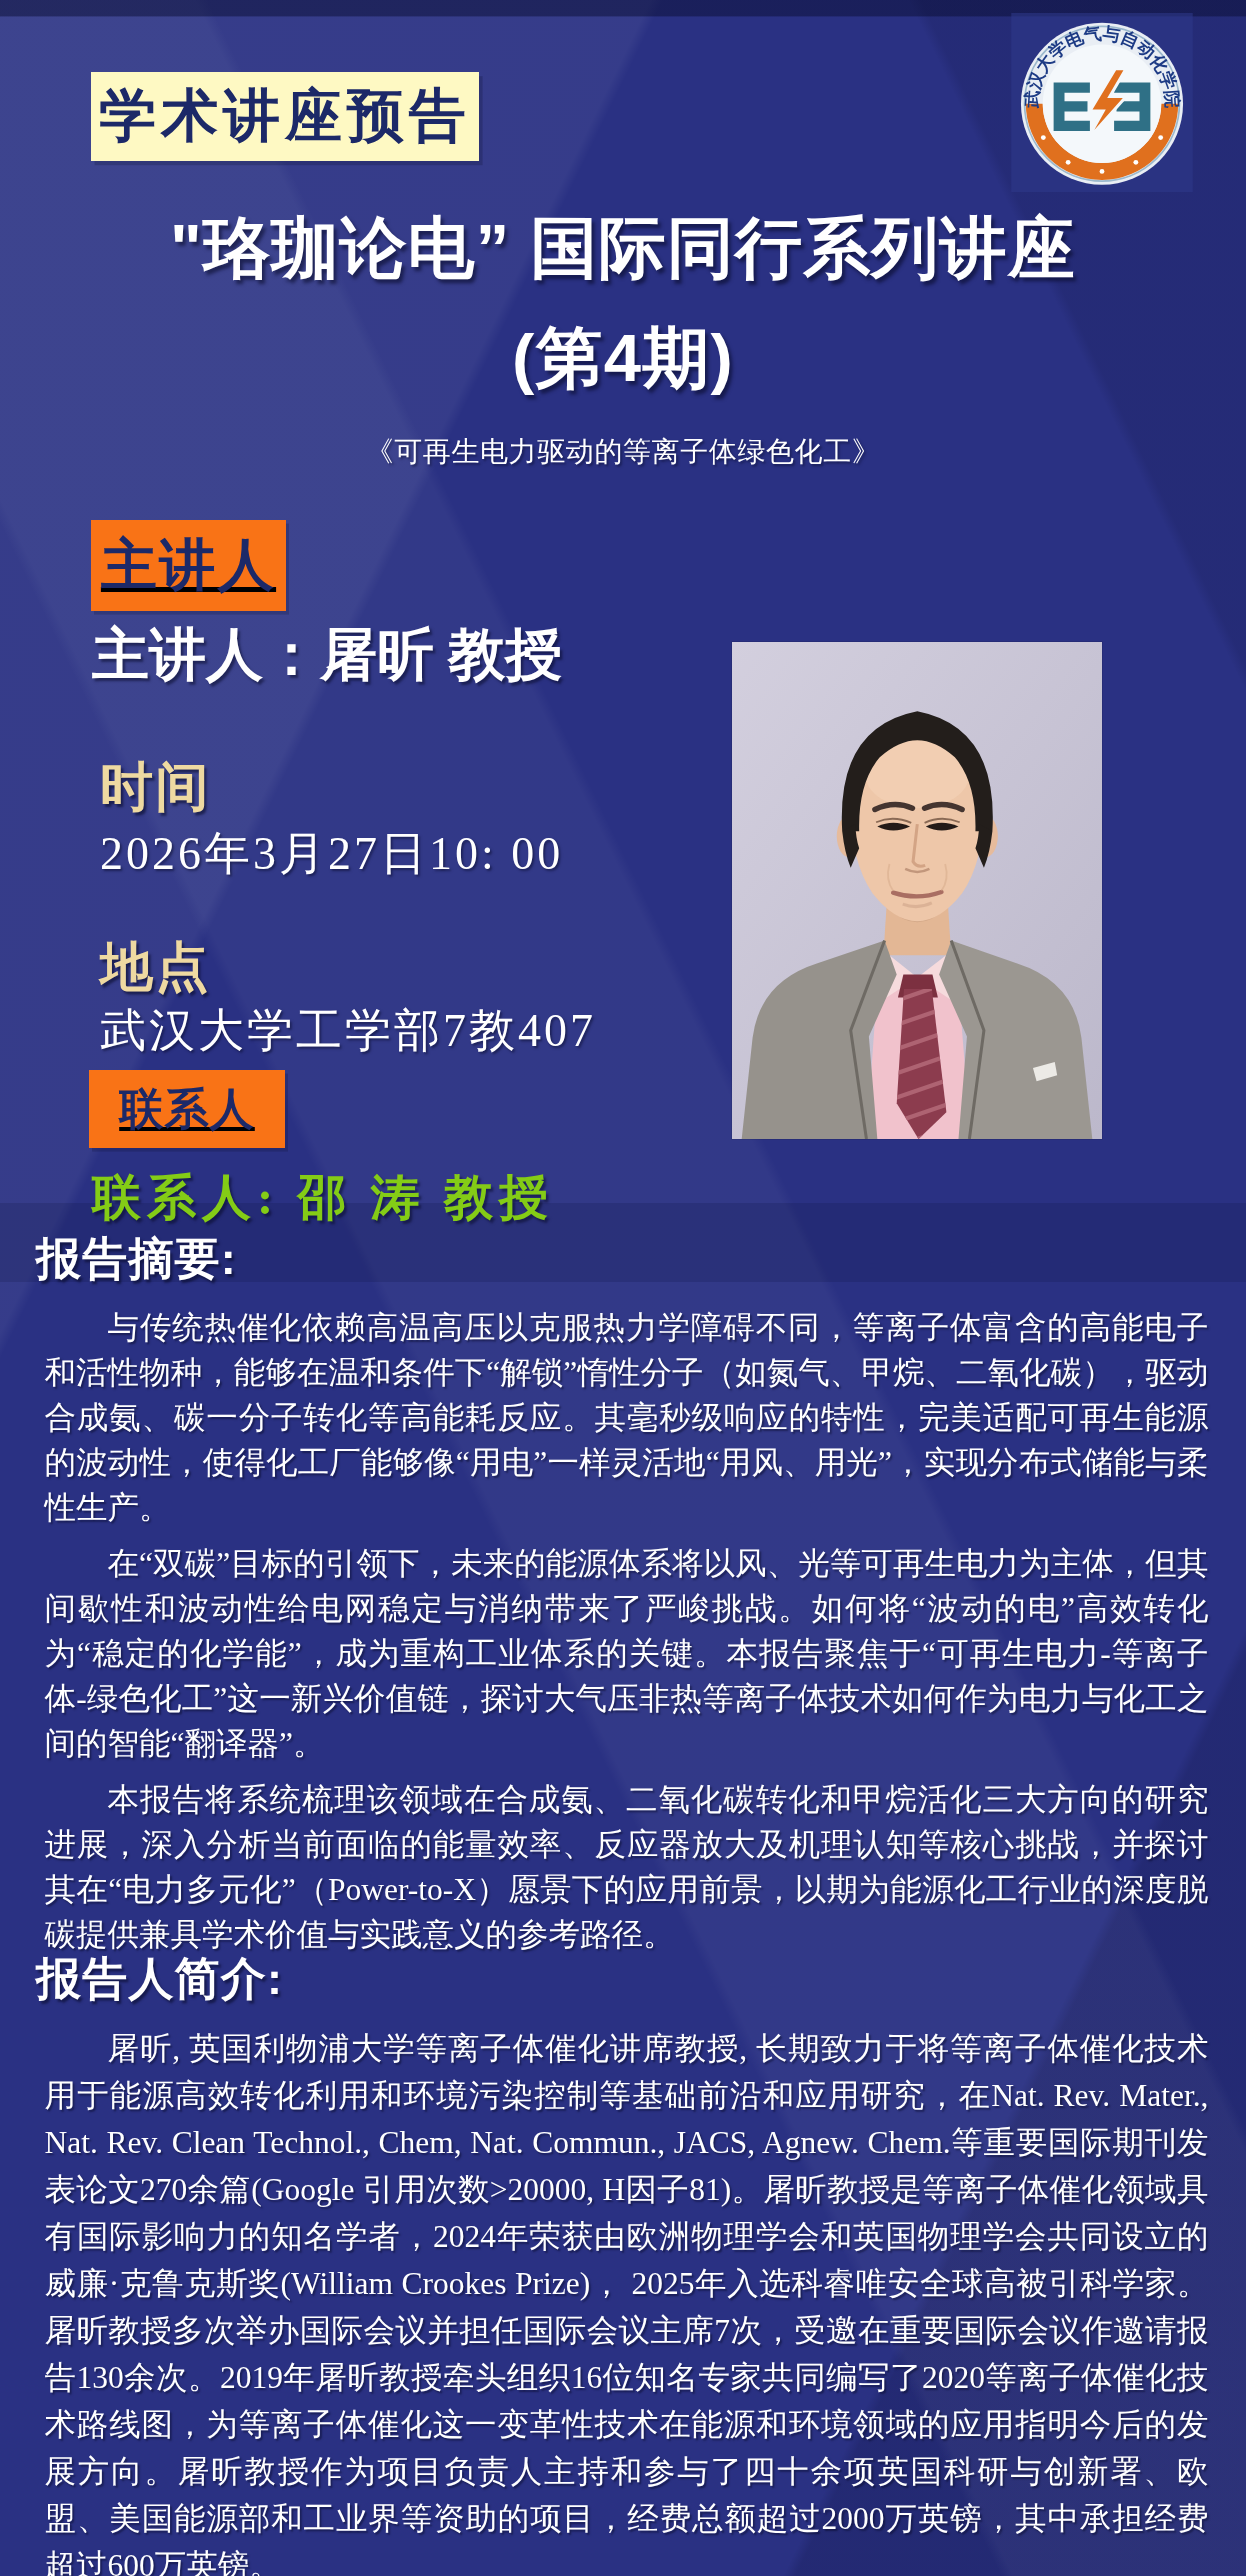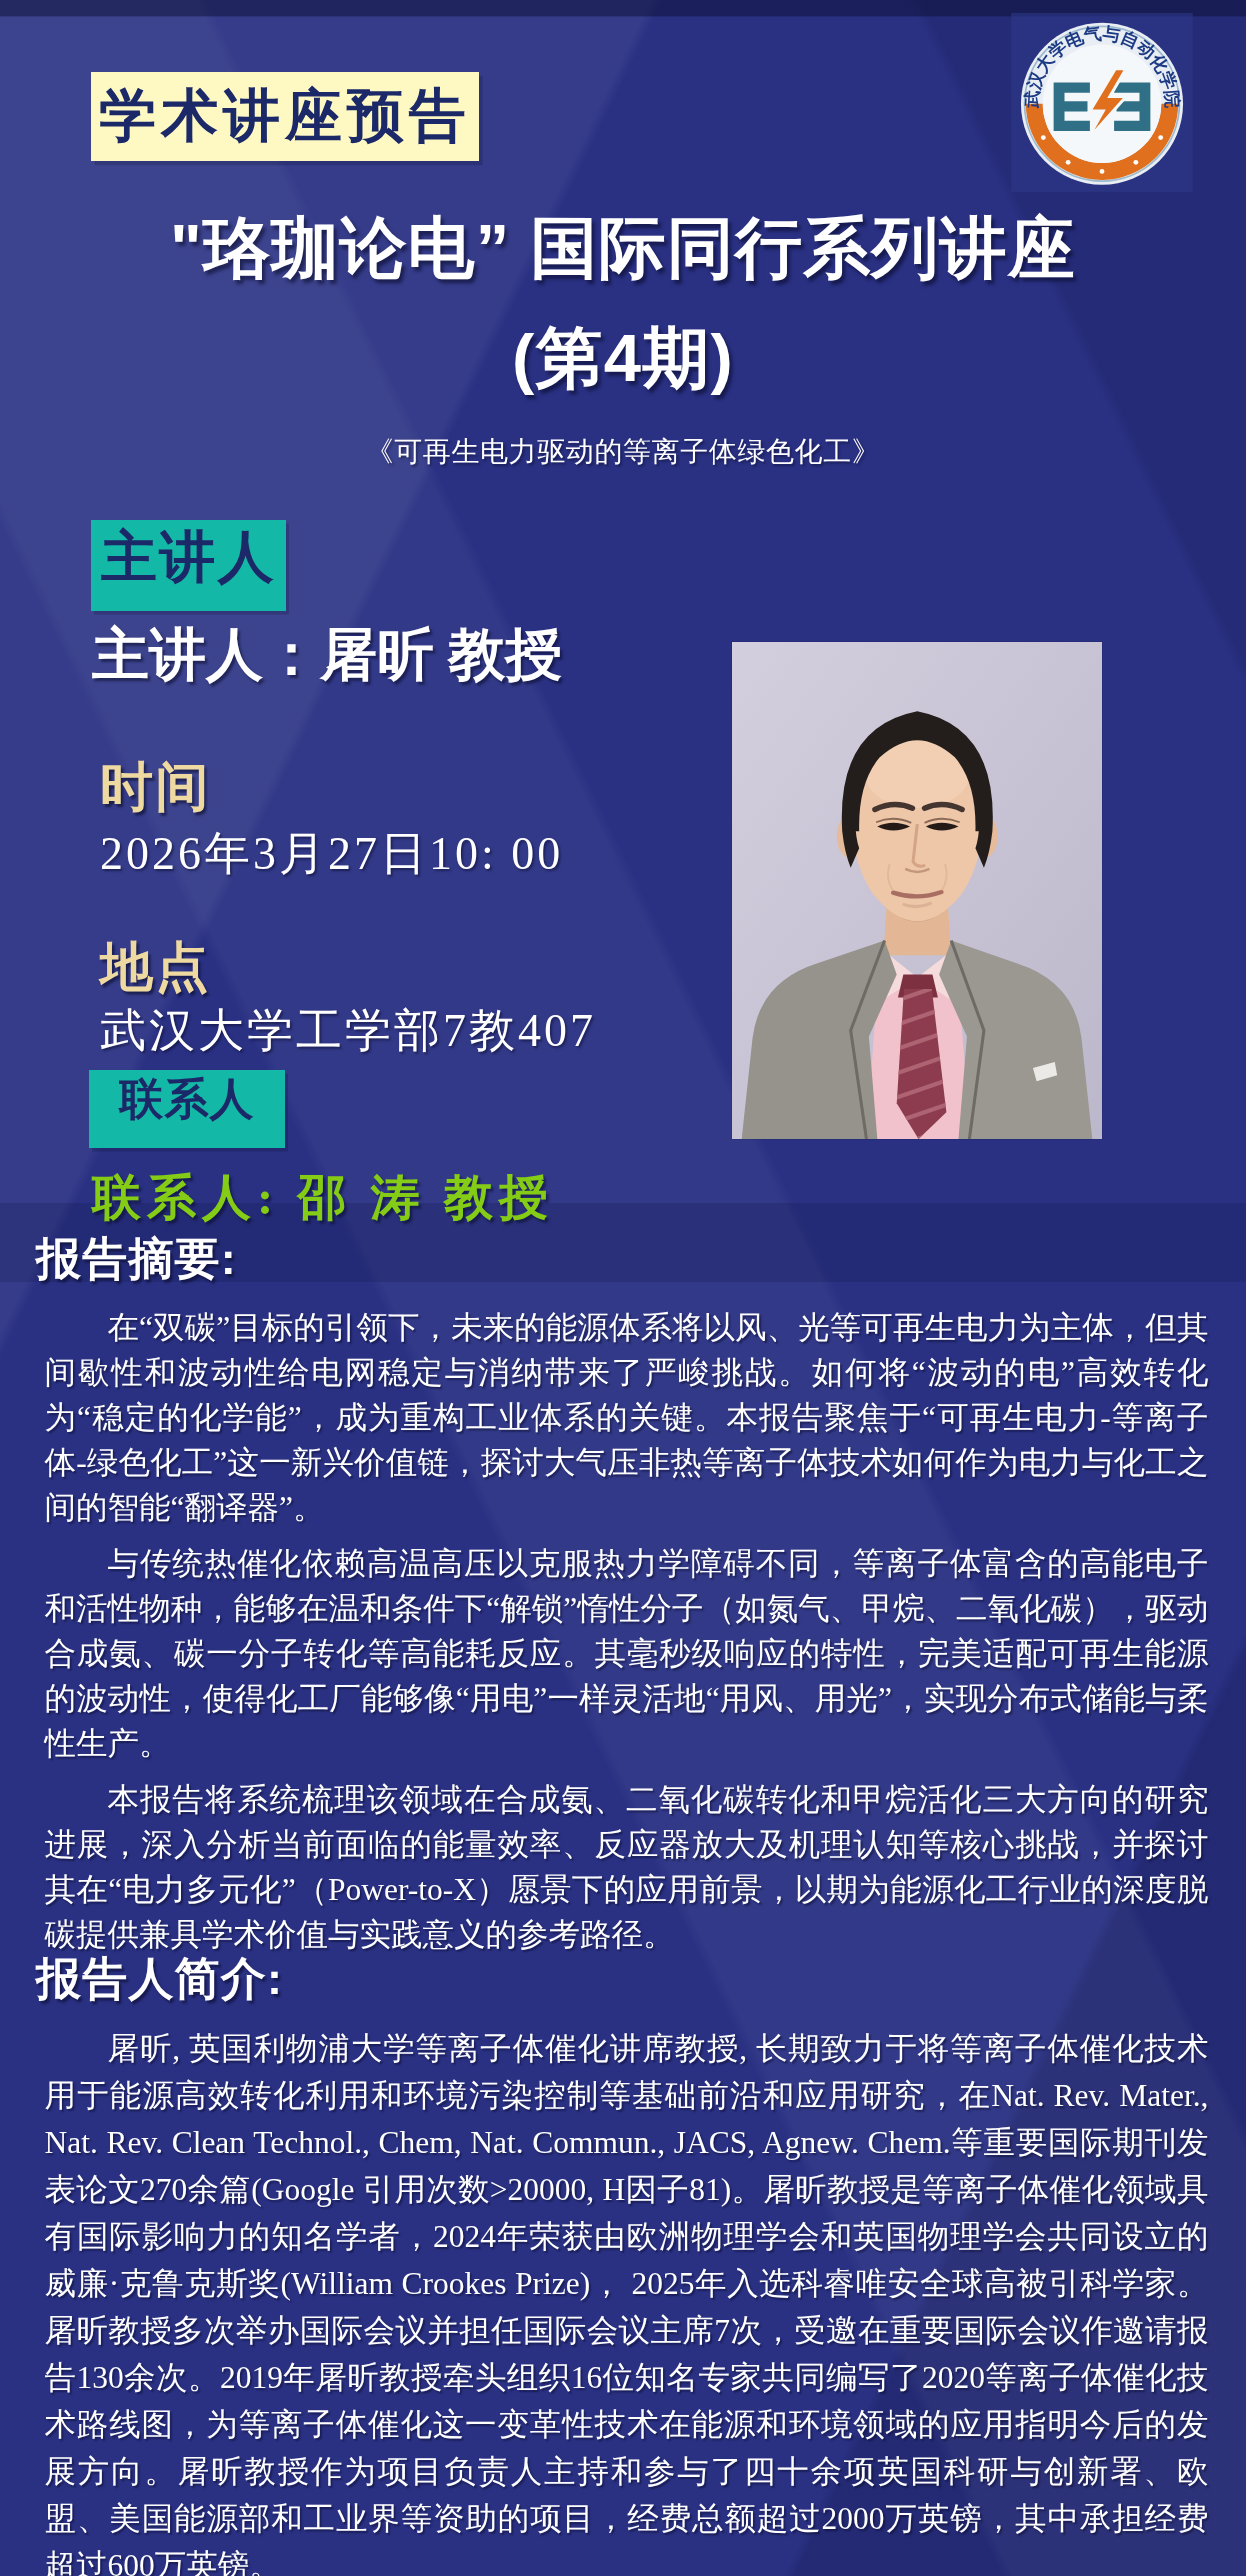--- a/index.html
+++ b/index.html
@@ -22,22 +22,22 @@
     background:rgba(8,11,48,.16);pointer-events:none;}
 
   .serif{font-family:"Liberation Serif","DejaVu Serif",serif;}
 
   
   .badge{position:absolute;left:91px;top:72px;width:388px;height:89px;
     background:#fef9c3;display:flex;align-items:center;justify-content:center;
     box-shadow:3.6px 4.2px 0 rgba(10,12,40,.22);}
   .badge span{font-family:"Liberation Serif","DejaVu Serif",serif;
     font-size:57px;font-weight:bold;color:#1c2968;letter-spacing:4.9px;}
-  .label-box{position:absolute;background:#14b8a6;display:flex;
-    justify-content:center;box-shadow:3px 3.6px 0 rgba(10,12,40,.20);}
+  .label-box{position:absolute;background:#f97316;display:flex;align-items:center;
+    justify-content:center;box-shadow:3px 3.6px 0 rgba(10,12,40,.20);text-decoration:underline;}
   .label-box span{font-family:"Liberation Serif","DejaVu Serif",serif;
     font-weight:bold;color:#1c2968;}
   .speaker-box{left:91px;top:520px;width:195px;height:91px;}
   .speaker-box span{font-size:56px;letter-spacing:2.4px;}
   .contact-box{left:89px;top:1070px;width:196px;height:78px;}
   .contact-box span{font-size:44px;letter-spacing:1.2px;}
 
   
   .logo{position:absolute;left:1011px;top:13.3px;width:182px;height:179px;}
   .logo svg{width:100%;height:100%;display:block;}
@@ -201,22 +201,22 @@
       <path d="M286 374 Q306 384 326 374" stroke="#c2977c" stroke-width="4" fill="none"></path>
       <path d="M266 413 Q306 426 346 412" stroke="#a96e62" stroke-width="7" fill="none" stroke-linecap="round"></path>
       <path d="M282 432 Q306 441 330 430" stroke="#d3a98f" stroke-width="5" fill="none" opacity="0.7"></path>
       <path d="M260 366 Q253 392 266 410" stroke="#d8ad8e" stroke-width="3" fill="none" opacity="0.6"></path>
       <path d="M352 366 Q359 392 346 410" stroke="#d8ad8e" stroke-width="3" fill="none" opacity="0.6"></path>
     </svg>
   </figure>
 
   <section class="abstract">
     <h2>报告摘要:</h2>
+    <p>与传统热催化依赖高温高压以克服热力学障碍不同，等离子体富含的高能电子和活性物种，能够在温和条件下“解锁”惰性分子（如氮气、甲烷、二氧化碳），驱动合成氨、碳一分子转化等高能耗反应。其毫秒级响应的特性，完美适配可再生能源的波动性，使得化工厂能够像“用电”一样灵活地“用风、用光”，实现分布式储能与柔性生产。</p>
     <p>在“双碳”目标的引领下，未来的能源体系将以风、光等可再生电力为主体，但其间歇性和波动性给电网稳定与消纳带来了严峻挑战。如何将“波动的电”高效转化为“稳定的化学能”，成为重构工业体系的关键。本报告聚焦于“可再生电力-等离子体-绿色化工”这一新兴价值链，探讨大气压非热等离子体技术如何作为电力与化工之间的智能“翻译器”。</p>
-    <p>与传统热催化依赖高温高压以克服热力学障碍不同，等离子体富含的高能电子和活性物种，能够在温和条件下“解锁”惰性分子（如氮气、甲烷、二氧化碳），驱动合成氨、碳一分子转化等高能耗反应。其毫秒级响应的特性，完美适配可再生能源的波动性，使得化工厂能够像“用电”一样灵活地“用风、用光”，实现分布式储能与柔性生产。</p>
     <p>本报告将系统梳理该领域在合成氨、二氧化碳转化和甲烷活化三大方向的研究进展，深入分析当前面临的能量效率、反应器放大及机理认知等核心挑战，并探讨其在“电力多元化”（Power-to-X）愿景下的应用前景，以期为能源化工行业的深度脱碳提供兼具学术价值与实践意义的参考路径。</p>
   </section>
 
   <section class="bio">
     <h2>报告人简介:</h2>
     <p>屠昕, 英国利物浦大学等离子体催化讲席教授, 长期致力于将等离子体催化技术用于能源高效转化利用和环境污染控制等基础前沿和应用研究，在Nat. Rev. Mater., Nat. Rev. Clean Technol., Chem, Nat. Commun., JACS, Agnew. Chem.等重要国际期刊发表论文270余篇(Google 引用次数&gt;20000, H因子81)。屠昕教授是等离子体催化领域具有国际影响力的知名学者，2024年荣获由欧洲物理学会和英国物理学会共同设立的威廉·克鲁克斯奖(William Crookes Prize)， 2025年入选科睿唯安全球高被引科学家。屠昕教授多次举办国际会议并担任国际会议主席7次，受邀在重要国际会议作邀请报告130余次。2019年屠昕教授牵头组织16位知名专家共同编写了2020等离子体催化技术路线图，为等离子体催化这一变革性技术在能源和环境领域的应用指明今后的发展方向。屠昕教授作为项目负责人主持和参与了四十余项英国科研与创新署、欧盟、美国能源部和工业界等资助的项目，经费总额超过2000万英镑，其中承担经费超过600万英镑。</p>
   </section>
 </div>
 
 

